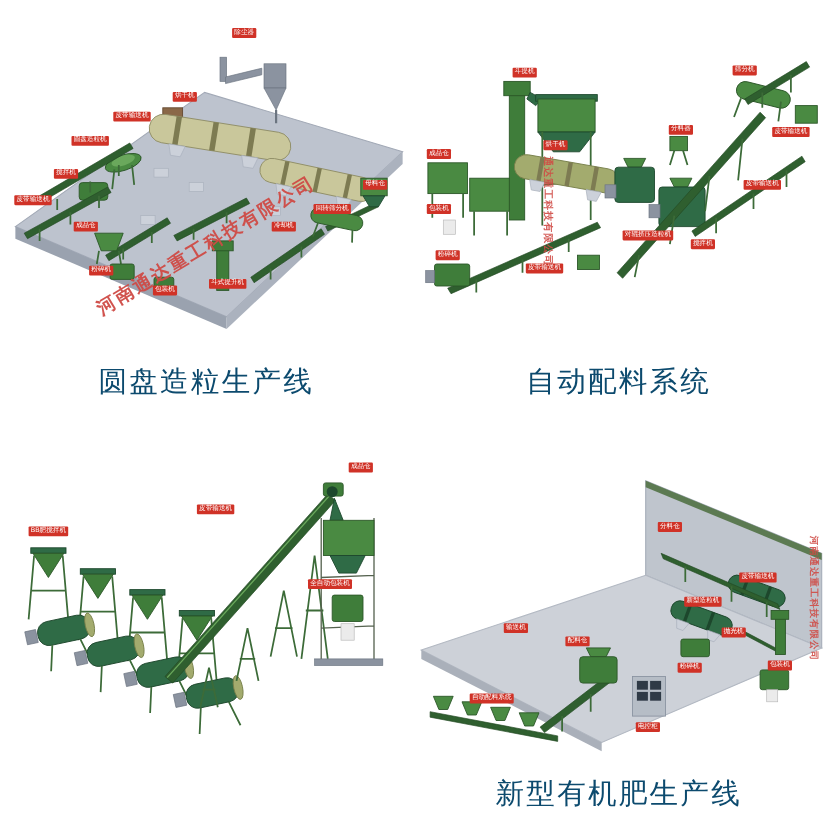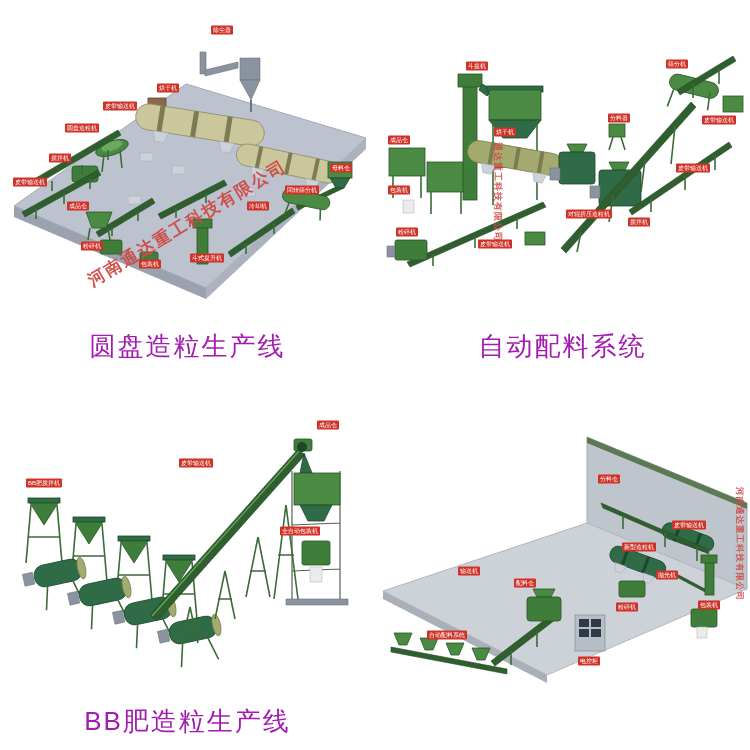--- a/index.html
+++ b/index.html
@@ -5,21 +5,21 @@
   *{margin:0;padding:0;box-sizing:border-box}
   html,body{width:750px;height:750px;background:#ffffff;overflow:hidden;
     font-family:"Liberation Sans","DejaVu Sans",sans-serif}
   .grid{display:grid;grid-template-columns:375px 375px;grid-template-rows:375px 375px;width:750px;height:750px}
   .cell{position:relative;display:flex;flex-direction:column}
   .art{position:relative;width:375px;height:318px}
   .art svg{position:absolute;left:0;top:0}
   .tag{position:absolute;transform:translate(-50%,-50%);background:#d03227;color:#fff;
     font-size:6px;line-height:1.15;padding:1px 2px;border-radius:1px;white-space:nowrap;z-index:2}
   .caption{flex:1;display:flex;align-items:center;justify-content:center;
-    font-size:26px;letter-spacing:2px;color:#a21caf}
+    font-size:26px;letter-spacing:2px;color:#0c4a6e}
   
   .plat{fill:#bdc3ce;stroke:#a2a9b6;stroke-width:1}
   .pedge{fill:#9aa2af}.pedge2{fill:#abb2be}
   .mg{fill:#3f7d3a;stroke:#2a5527;stroke-width:.8}
   .mg2{fill:#4a8a42;stroke:#2a5527;stroke-width:.8}
   .dg{fill:#2f6b46;stroke:#1d472c;stroke-width:.8}
   .belt{fill:#2f5f2f;stroke:#234a23;stroke-width:.6}
   .drum{fill:#c9c79b;stroke:#8f8d66;stroke-width:.8}
   .odrum{fill:#a3ab6e;stroke:#77804a;stroke-width:.8}
   .ring{fill:#7d7b52}.dring{fill:#1d472c}
@@ -310,21 +310,20 @@
           <rect class="mg" x="302" y="166" width="28" height="24" rx="2"></rect>
           <rect class="bag" x="310" y="192" width="12" height="15"></rect>
           <rect class="steel" x="286" y="224" width="62" height="6"></rect>
         </g>
       </svg>
       <span class="tag" style="left:44px;top:108px">BB肥搅拌机</span>
       <span class="tag" style="left:196px;top:88px">皮带输送机</span>
       <span class="tag" style="left:328px;top:50px">成品仓</span>
       <span class="tag" style="left:300px;top:156px">全自动包装机</span>
     </div>
-    <figcaption class="caption">BB肥造粒生产线</figcaption>
   </figure>
 
   <figure class="cell">
     <div class="art">
       <svg viewBox="0 0 375 318" width="375" height="318">
 
         <g>
           <polygon points="212,62 372,128 372,214 212,148" fill="#bfc5cd" stroke="#a6adb9" stroke-width="1"></polygon>
           <polygon points="212,62 372,128 372,134 212,68" fill="#5c7a52"></polygon>
         </g>
@@ -394,15 +393,16 @@
       <span class="tag" style="left:94px;top:196px">输送机</span>
       <span class="tag" style="left:150px;top:208px">配料仓</span>
       <span class="tag" style="left:264px;top:172px">新型造粒机</span>
       <span class="tag" style="left:292px;top:200px">抛光机</span>
       <span class="tag" style="left:314px;top:150px">皮带输送机</span>
       <span class="tag" style="left:334px;top:230px">包装机</span>
       <span class="tag" style="left:252px;top:232px">粉碎机</span>
       <span class="tag" style="left:72px;top:260px">自动配料系统</span>
       <span class="tag" style="left:214px;top:286px">电控柜</span>
     </div>
+    <figcaption class="caption">新型有机肥生产线</figcaption>
   </figure>
 
 </div>
 
 </body></html>

